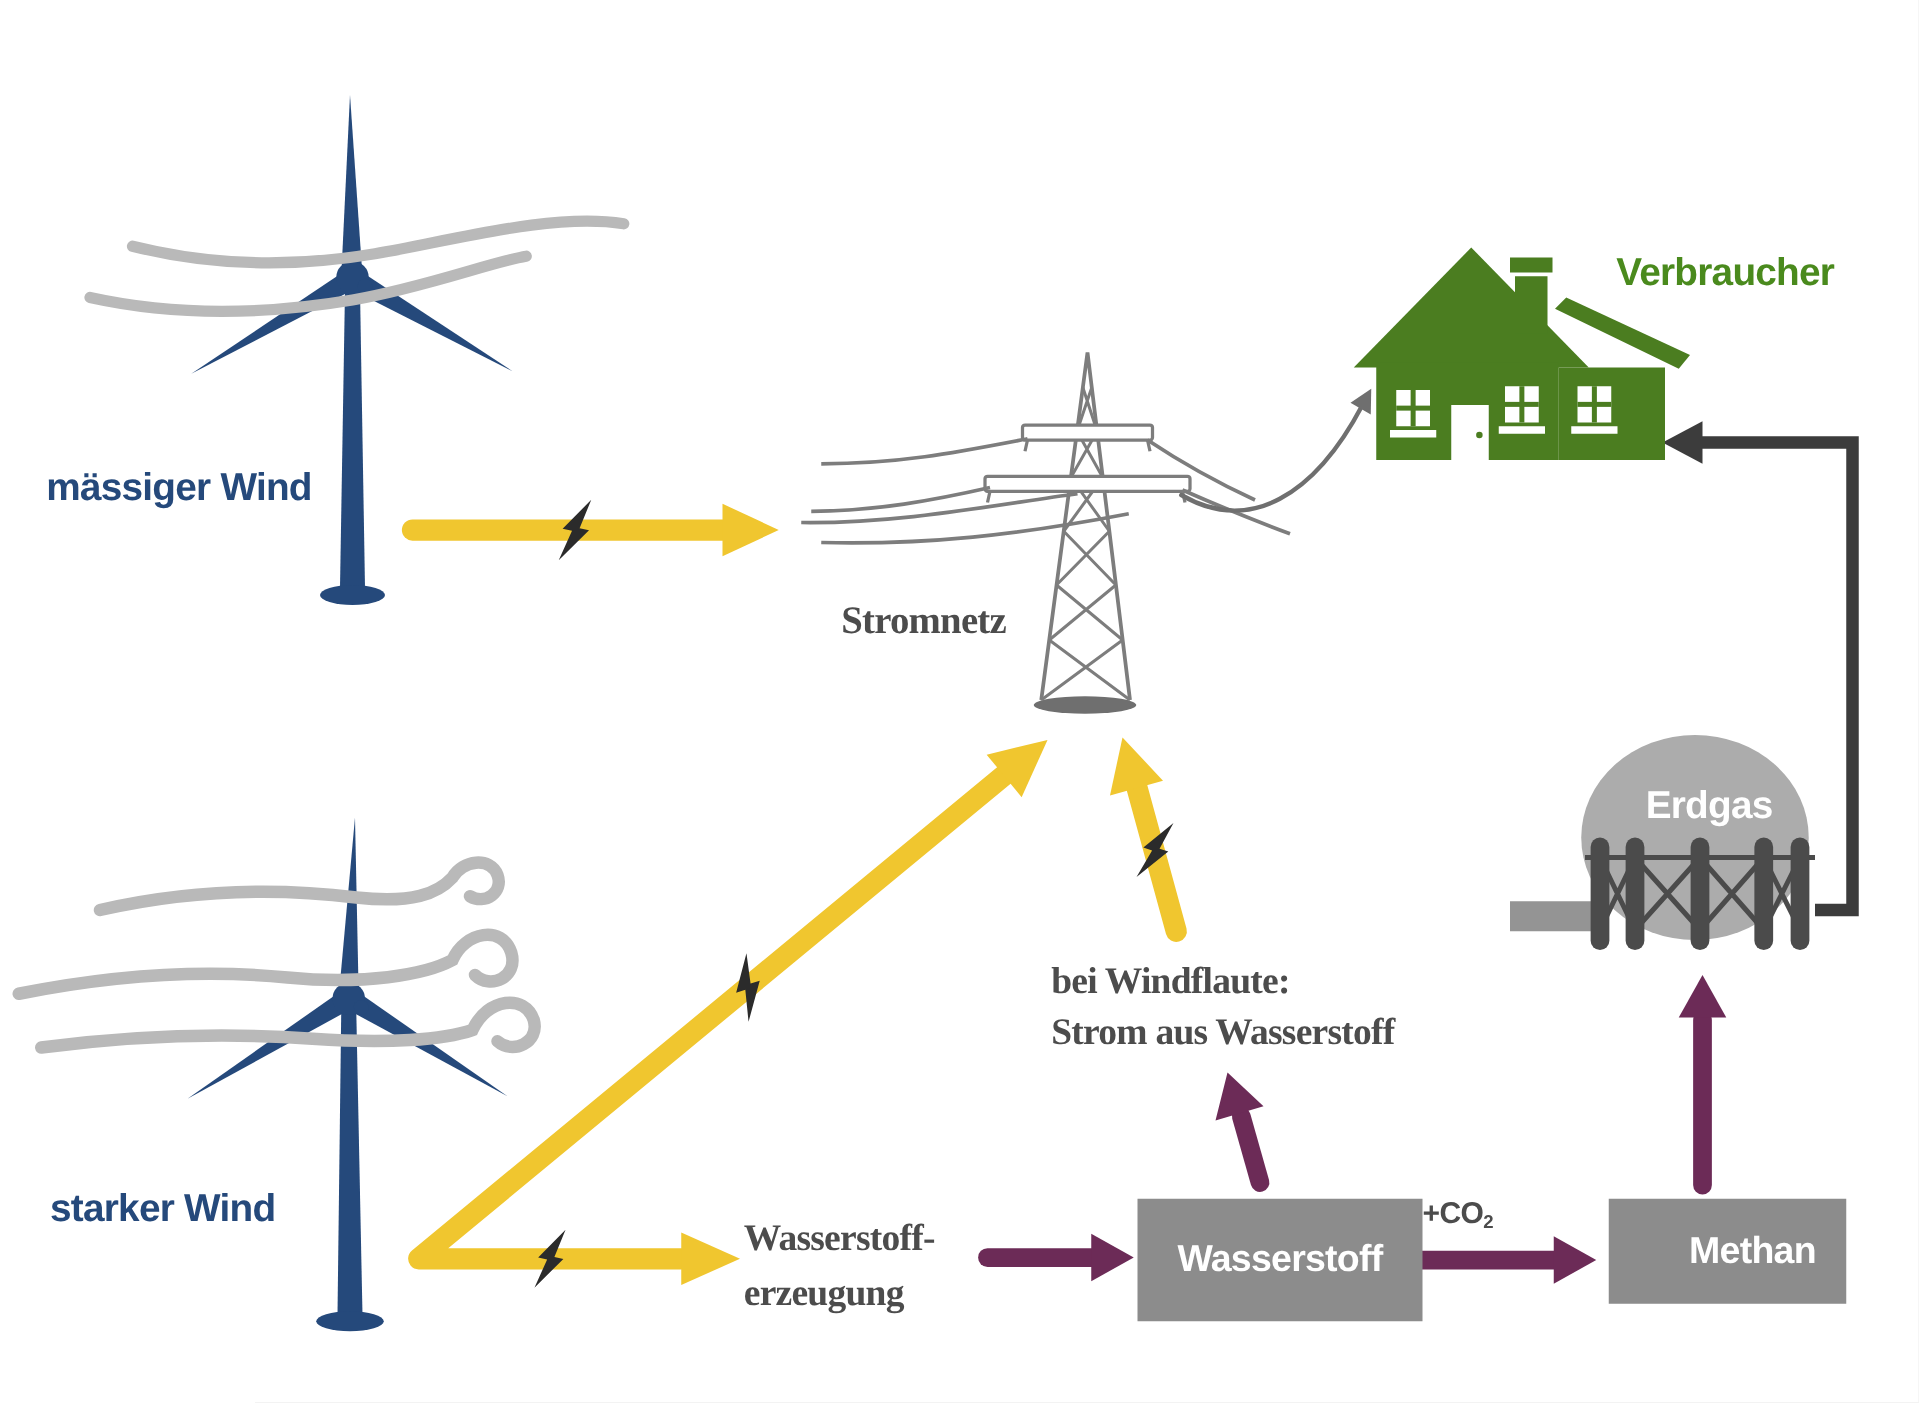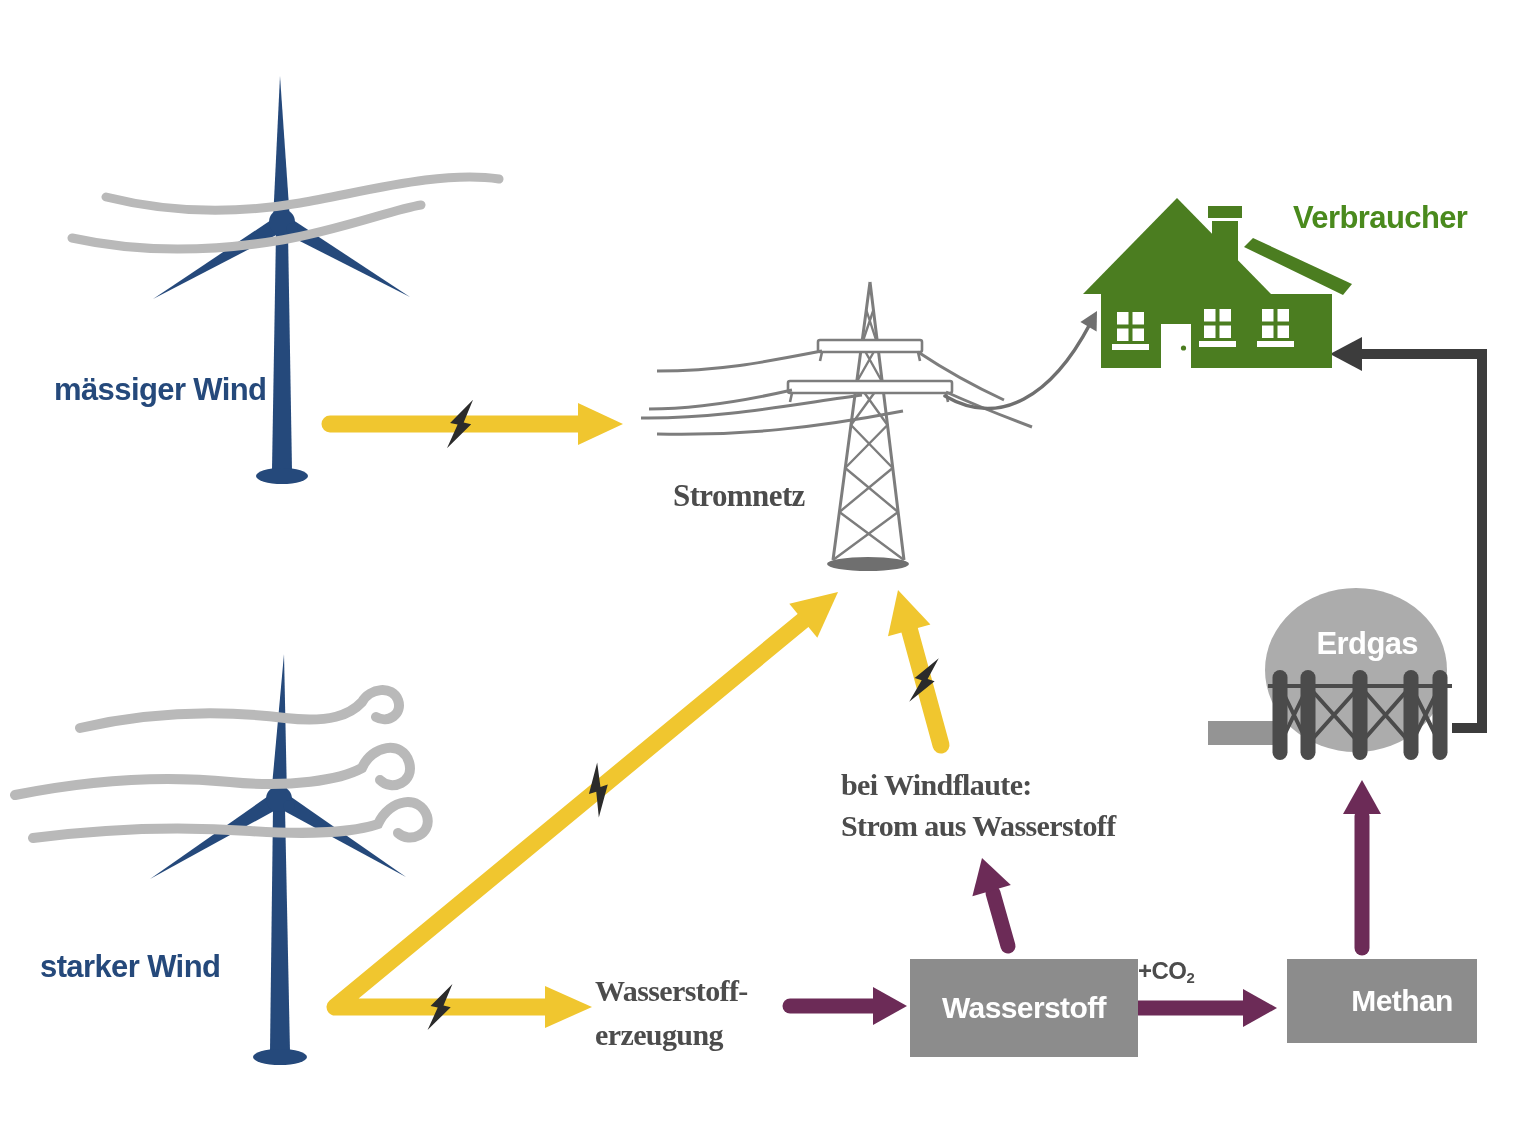--- a/index.html
+++ b/index.html
@@ -196,21 +196,21 @@
     <g>
       <path class="s-purple" d="M1008,946 L993,893"></path>
       <polygon class="f-purple" points="982,858 1010.8,884.9 972.4,896.3"></polygon>
     </g>
     <g>
       <path class="s-purple" d="M1362,948 L1362,816"></path>
       <polygon class="f-purple" points="1362,780 1343,814 1381,814"></polygon>
     </g>
   </svg>
 
-  <div class="lbl lbl-blue" style="left:37px;top:372px;margin-left:17px;">mässiger Wind</div>
+  <div class="lbl lbl-blue" style="left:37px;top:372px;">mässiger Wind</div>
 
   <div class="lbl lbl-blue" style="left:40px;top:949px;">starker Wind</div>
 
   <div class="lbl lbl-gray" style="left:673px;top:478px;">Stromnetz</div>
 
   <div class="lbl lbl-green" style="left:1265px;top:200px;margin-left:28px;">Verbraucher</div>
 
   <div class="tank-label">Erdgas</div>
 
   <div class="lbl lbl-gray lbl-multi" style="left:841px;top:764px;">

